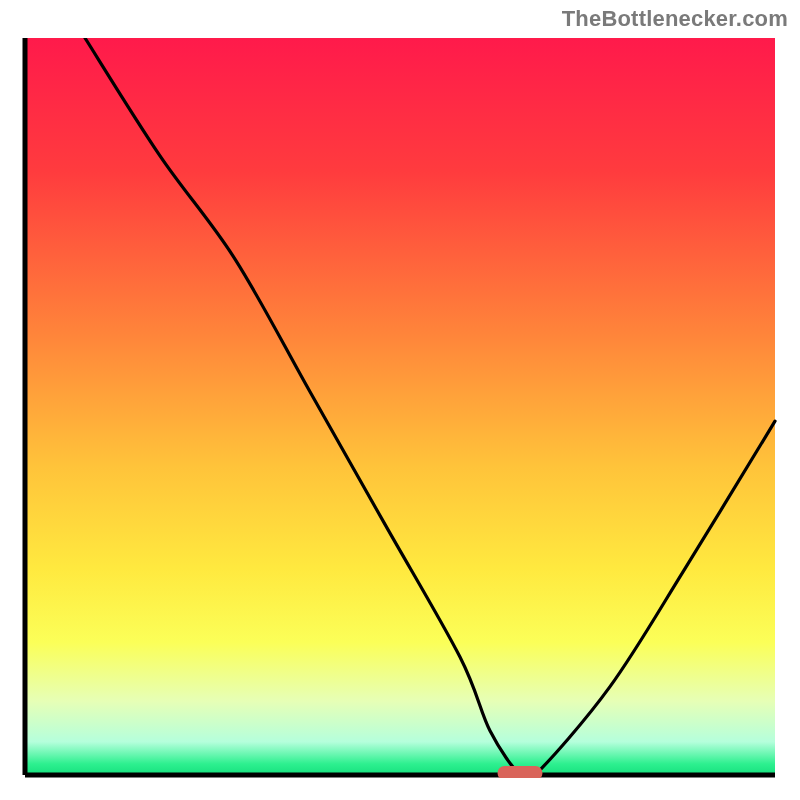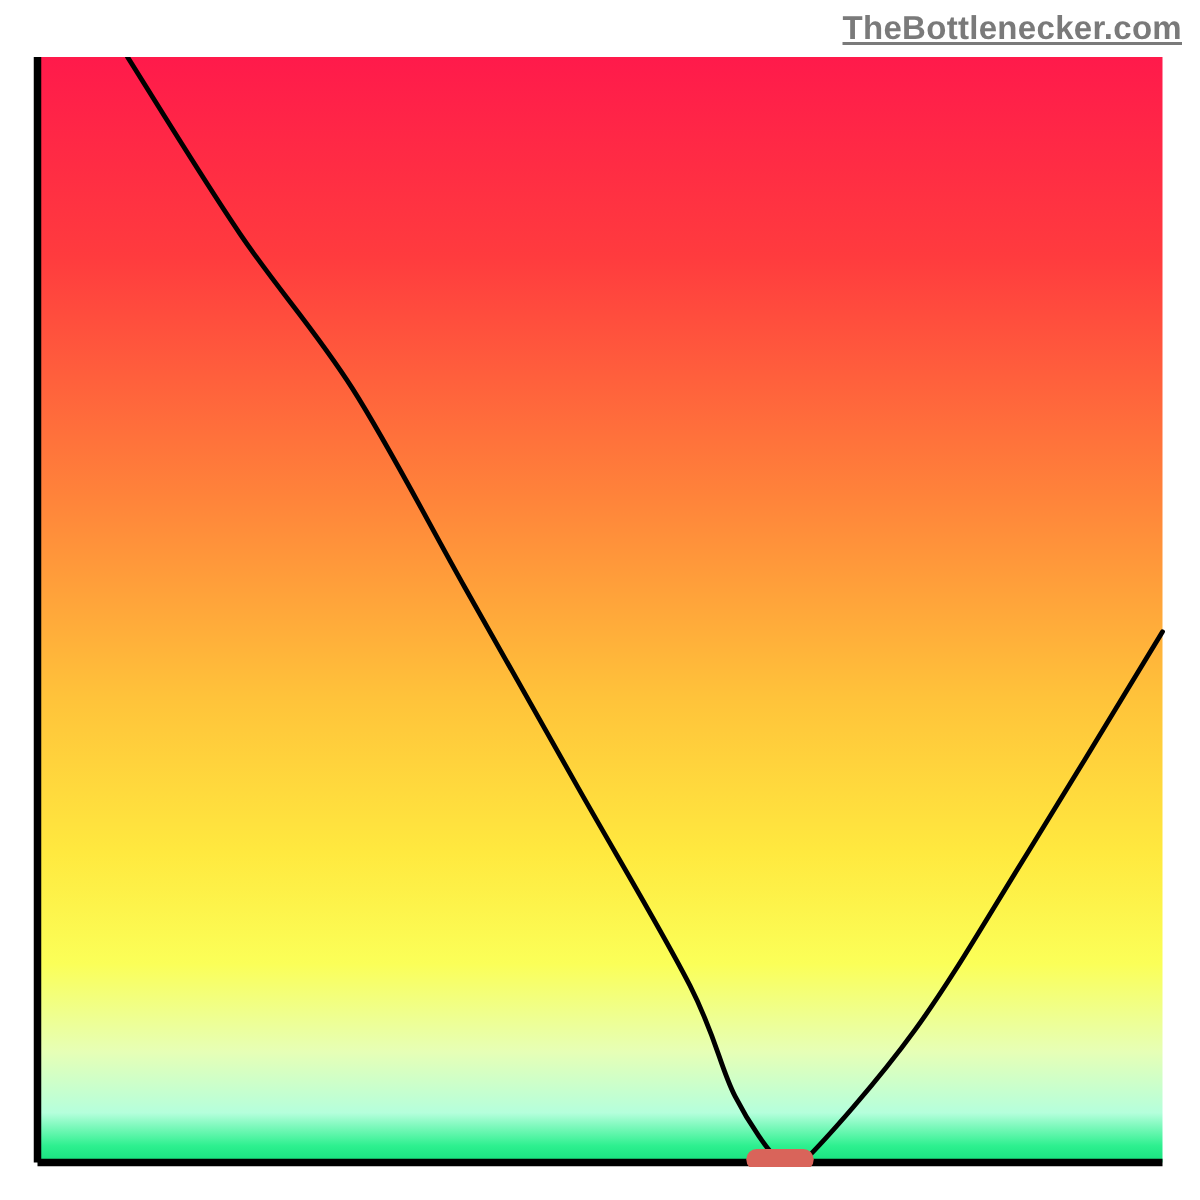--- a/index.html
+++ b/index.html
@@ -17,21 +17,20 @@
     height: 800px;
   }
   .attribution {
     position: absolute;
     top: 6px;
     right: 12px;
     font-size: 22px;
     font-weight: 600;
     color: #7a7a7a;
     letter-spacing: 0.2px;
-    text-decoration: underline;
   }
   .plot-wrap {
     position: absolute;
     left: 22px;
     top: 38px;
     width: 756px;
     height: 740px;
   }
   svg {
     display: block;

